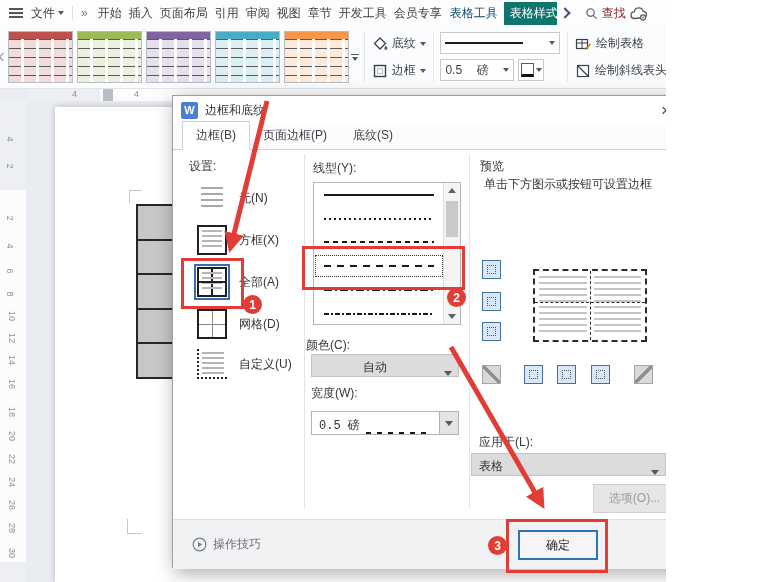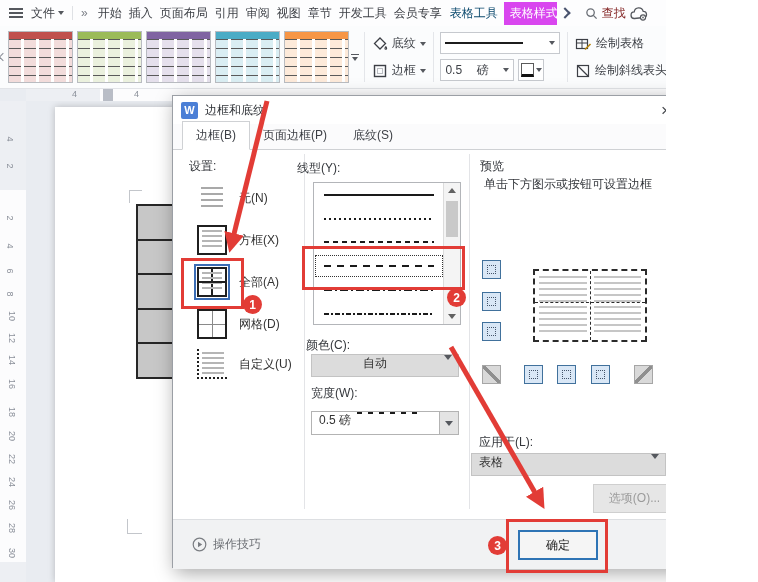--- a/index.html
+++ b/index.html
@@ -11,21 +11,21 @@
   .hamburger{width:14px;height:10px;margin:0 8px 0 9px;display:flex;flex-direction:column;justify-content:space-between;cursor:pointer;}
   .hamburger i{display:block;height:2px;background:#55585e;}
   .mb-file{display:flex;align-items:center;gap:3px;color:#3c3f45;cursor:pointer;}
   .tri{width:0;height:0;border-left:4px solid transparent;border-right:4px solid transparent;border-top:5px solid #55585e;display:inline-block;}
   .tri.small{border-left-width:3px;border-right-width:3px;border-top-width:4px;}
   .mb-sep{width:1px;height:14px;background:#dfe1e5;margin:0 8px;}
   .mb-overflow{color:#7b7f87;margin-right:10px;cursor:pointer;}
   .mb-menus{display:flex;gap:7px;color:#3c3f45;}
   .mb-menus span{cursor:pointer;white-space:nowrap;}
   .ctx-group{color:#0c4a6e;margin-left:8px;white-space:nowrap;}
-  .ctx-chip{background:#d946ef;color:#fff;margin-left:6px;padding:3px 5px 3px 6px;max-width:42px;overflow:hidden;white-space:nowrap;cursor:pointer;}
+  .ctx-chip{background:#0f766e;color:#fff;margin-left:6px;padding:3px 5px 3px 6px;max-width:42px;overflow:hidden;white-space:nowrap;cursor:pointer;}
   .chip-next{width:6px;height:6px;border-top:2px solid #49536e;border-right:2px solid #49536e;transform:rotate(45deg);margin-left:4px;cursor:pointer;}
   .mb-search{display:flex;align-items:center;gap:4px;color:#7f1d1d;margin-left:16px;cursor:pointer;}
   .mb-icons{display:flex;align-items:center;gap:18px;margin-left:auto;margin-right:10px;}
   .mb-icons svg{display:block;cursor:pointer;}
   .mb-more{color:#6b6f76;font-size:13px;cursor:pointer;}
 
   
   .toolbar{position:absolute;left:0;top:26px;width:758px;height:62px;background:#fbfcfd;border-bottom:1px solid #e2e4e8;display:flex;align-items:stretch;z-index:5;}
   .gal-left{width:8px;display:flex;align-items:center;justify-content:center;color:#9aa0a8;cursor:pointer;}
   .gal-left b{width:5px;height:5px;border-left:1px solid #8a8f98;border-bottom:1px solid #8a8f98;transform:rotate(45deg);display:block;}
@@ -106,21 +106,21 @@
   .ls-solid{background:#1a1a1a;}
   .ls-dotted{background:repeating-linear-gradient(90deg,#1a1a1a 0 2px,transparent 2px 5px);}
   .ls-dash-sm{background:repeating-linear-gradient(90deg,#1a1a1a 0 5px,transparent 5px 9px);}
   .ls-dash-lg{background:repeating-linear-gradient(90deg,#1a1a1a 0 7px,transparent 7px 13px);}
   .ls-dashdot{background:repeating-linear-gradient(90deg,#1a1a1a 0 8px,transparent 8px 11px,#1a1a1a 11px 13px,transparent 13px 16px);}
   .ls-dashdotdot{background:repeating-linear-gradient(90deg,#1a1a1a 0 5px,transparent 5px 7px,#1a1a1a 7px 9px,transparent 9px 11px);}
   .ls-scroll{position:absolute;right:0;top:0;width:16px;bottom:0;background:#f4f4f4;border-left:1px solid #dcdcdc;}
   .ls-up{position:absolute;left:4px;top:5px;width:0;height:0;border-left:4px solid transparent;border-right:4px solid transparent;border-bottom:5px solid #616161;}
   .ls-down{position:absolute;left:4px;bottom:5px;width:0;height:0;border-left:4px solid transparent;border-right:4px solid transparent;border-top:5px solid #616161;}
   .ls-thumb{position:absolute;left:2px;top:18px;width:12px;height:36px;background:#c9c9c9;}
-  .drop{position:absolute;box-sizing:border-box;display:flex;align-items:flex-start;cursor:pointer;}
+  .drop{position:absolute;box-sizing:border-box;display:flex;align-items:flex-end;cursor:pointer;font-family:Liberation Mono, monospace;}
   .drop.gray{background:#dcdcdc;border:1px solid #c3c3c3;}
   .drop .dtext{flex:1;}
   .drop .center{text-align:center;}
   .drop .dtri{margin:0 6px;}
   .width-drop{background:#fff;border:1px solid #b3b3b3;margin-top:9px;}
   .width-drop .arrowbox{width:18px;align-self:stretch;background:#e4e4e4;border-left:1px solid #b3b3b3;display:flex;align-items:center;justify-content:center;}
   .dash-preview{width:62px;height:2px;background:repeating-linear-gradient(90deg,#1a1a1a 0 5px,transparent 5px 11px);margin-left:6px;}
   .pv-btn{position:absolute;width:19px;height:19px;box-sizing:border-box;background:#d9e7f6;border:1px solid #41719c;cursor:pointer;}
   .pv-btn:after{content:"";position:absolute;left:4px;top:4px;right:4px;bottom:4px;border:1px dotted #44546a;}
   .pv-btn.gray{background:#d9d9d9;border:1px solid #a6a6a6;cursor:pointer;}
@@ -383,21 +383,21 @@
       <span class="set-ic ic-custom"></span>
       <span>自定义(U)</span>
     </div>
     <div class="setting-item" style="left:24px;top:213px;">
       <span class="set-ic ic-grid"></span>
       <span>网格(D)</span>
     </div>
 
     <div class="vsep" style="left:131px;"></div>
 
-    <span class="dlg-label" style="left:124px;top:64px;">线型(Y):</span>
+    <span class="dlg-label" style="left:140px;top:64px;">线型(Y):</span>
     <div class="listbox">
       <div class="ls-items">
         <div class="ls-item">
             <div class="ls-line ls-solid"></div>
           </div>
         <div class="ls-item">
             <div class="ls-line ls-dotted"></div>
           </div>
         <div class="ls-item">
             <div class="ls-line ls-dash-sm"></div>

